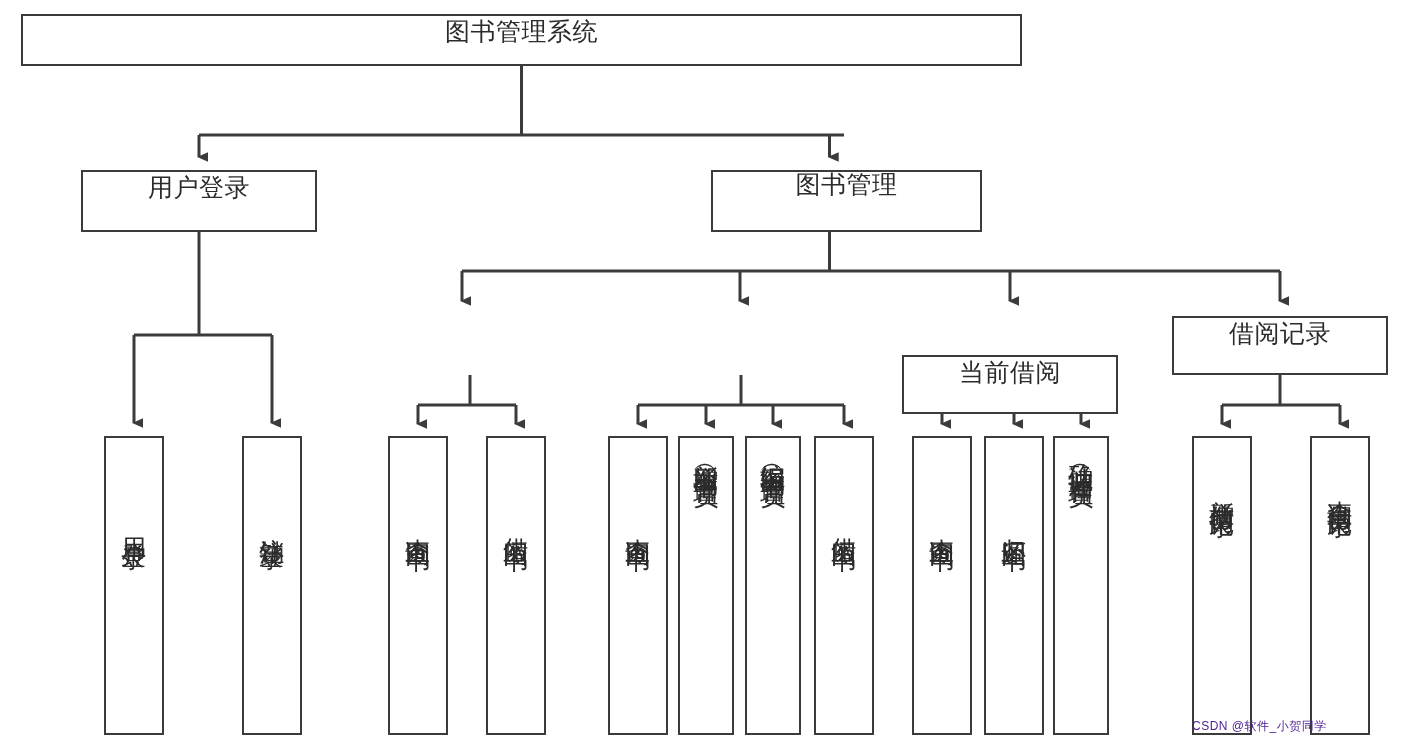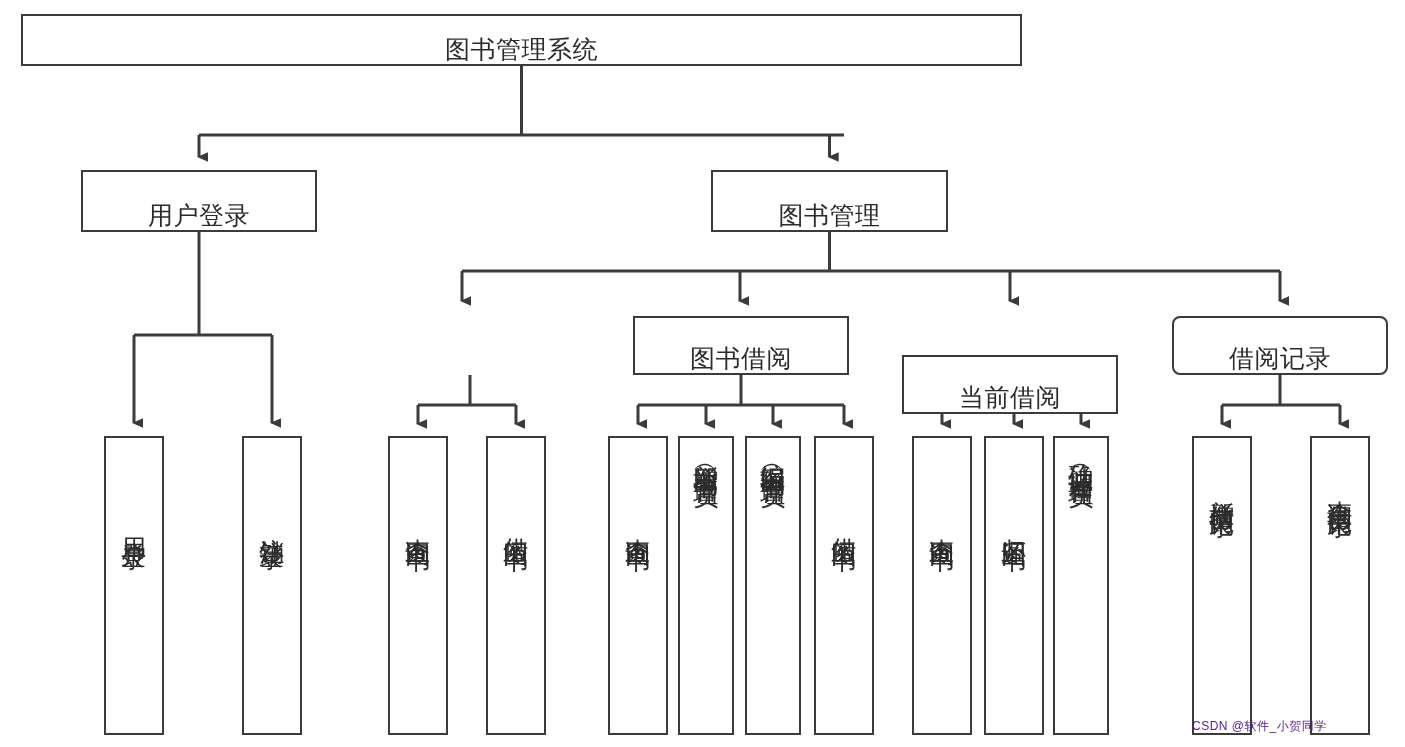--- a/index.html
+++ b/index.html
@@ -24,21 +24,21 @@
     width: 1405px;
     height: 747px;
     pointer-events: none;
   }
   .node {
     position: absolute;
     box-sizing: border-box;
     border: 2.5px solid #3b3b3b;
     background: #ffffff;
     display: flex;
-    align-items: flex-end;
+    align-items: flex-start;
     justify-content: center;
     color: #2b2b2b;
   }
   .node .lbl {
     display: block;
     text-align: center;
     line-height: 1.22;
     white-space: nowrap;
   }
   
@@ -126,31 +126,28 @@
     </g>
   </svg>
 
   <div class="node horiz root" style="left:21px; top:14px; width:1001px; height:52px;">
     <span class="lbl">图书管理系统</span>
   </div>
 
   <div class="node horiz" style="left:81px; top:170px; width:236px; height:62px;">
     <span class="lbl">用户登录</span>
   </div>
-  <div class="node horiz" style="left:711px; top:170px; width:237px; height:62px;">
+  <div class="node horiz" style="left:711px; top:170px; width:271px; height:62px;font-family:Liberation Mono, monospace;">
     <span class="lbl">图书管理</span>
   </div>
 
-  <div class="node horiz" style="left:633px; top:316px; width:216px; height:59px;">
-    <span class="lbl">图书借阅</span>
-  </div>
   <div class="node horiz" style="left:902px; top:316px; width:216px; height:59px;margin-top:39px;">
     <span class="lbl">当前借阅</span>
   </div>
-  <div class="node horiz" style="left:1172px; top:316px; width:216px; height:59px;border-radius:8px;">
+  <div class="node horiz" style="left:1172px; top:316px; width:216px; height:59px;">
     <span class="lbl">借阅记录</span>
   </div>
 
   <div class="node vert" style="left:104px; top:436px; width:60px; height:299px; padding-top:80px;">
     <span class="lbl">用户登录</span>
   </div>
   <div class="node vert" style="left:242px; top:436px; width:60px; height:299px; padding-top:80px;">
     <span class="lbl">注销登录</span>
   </div>
 

